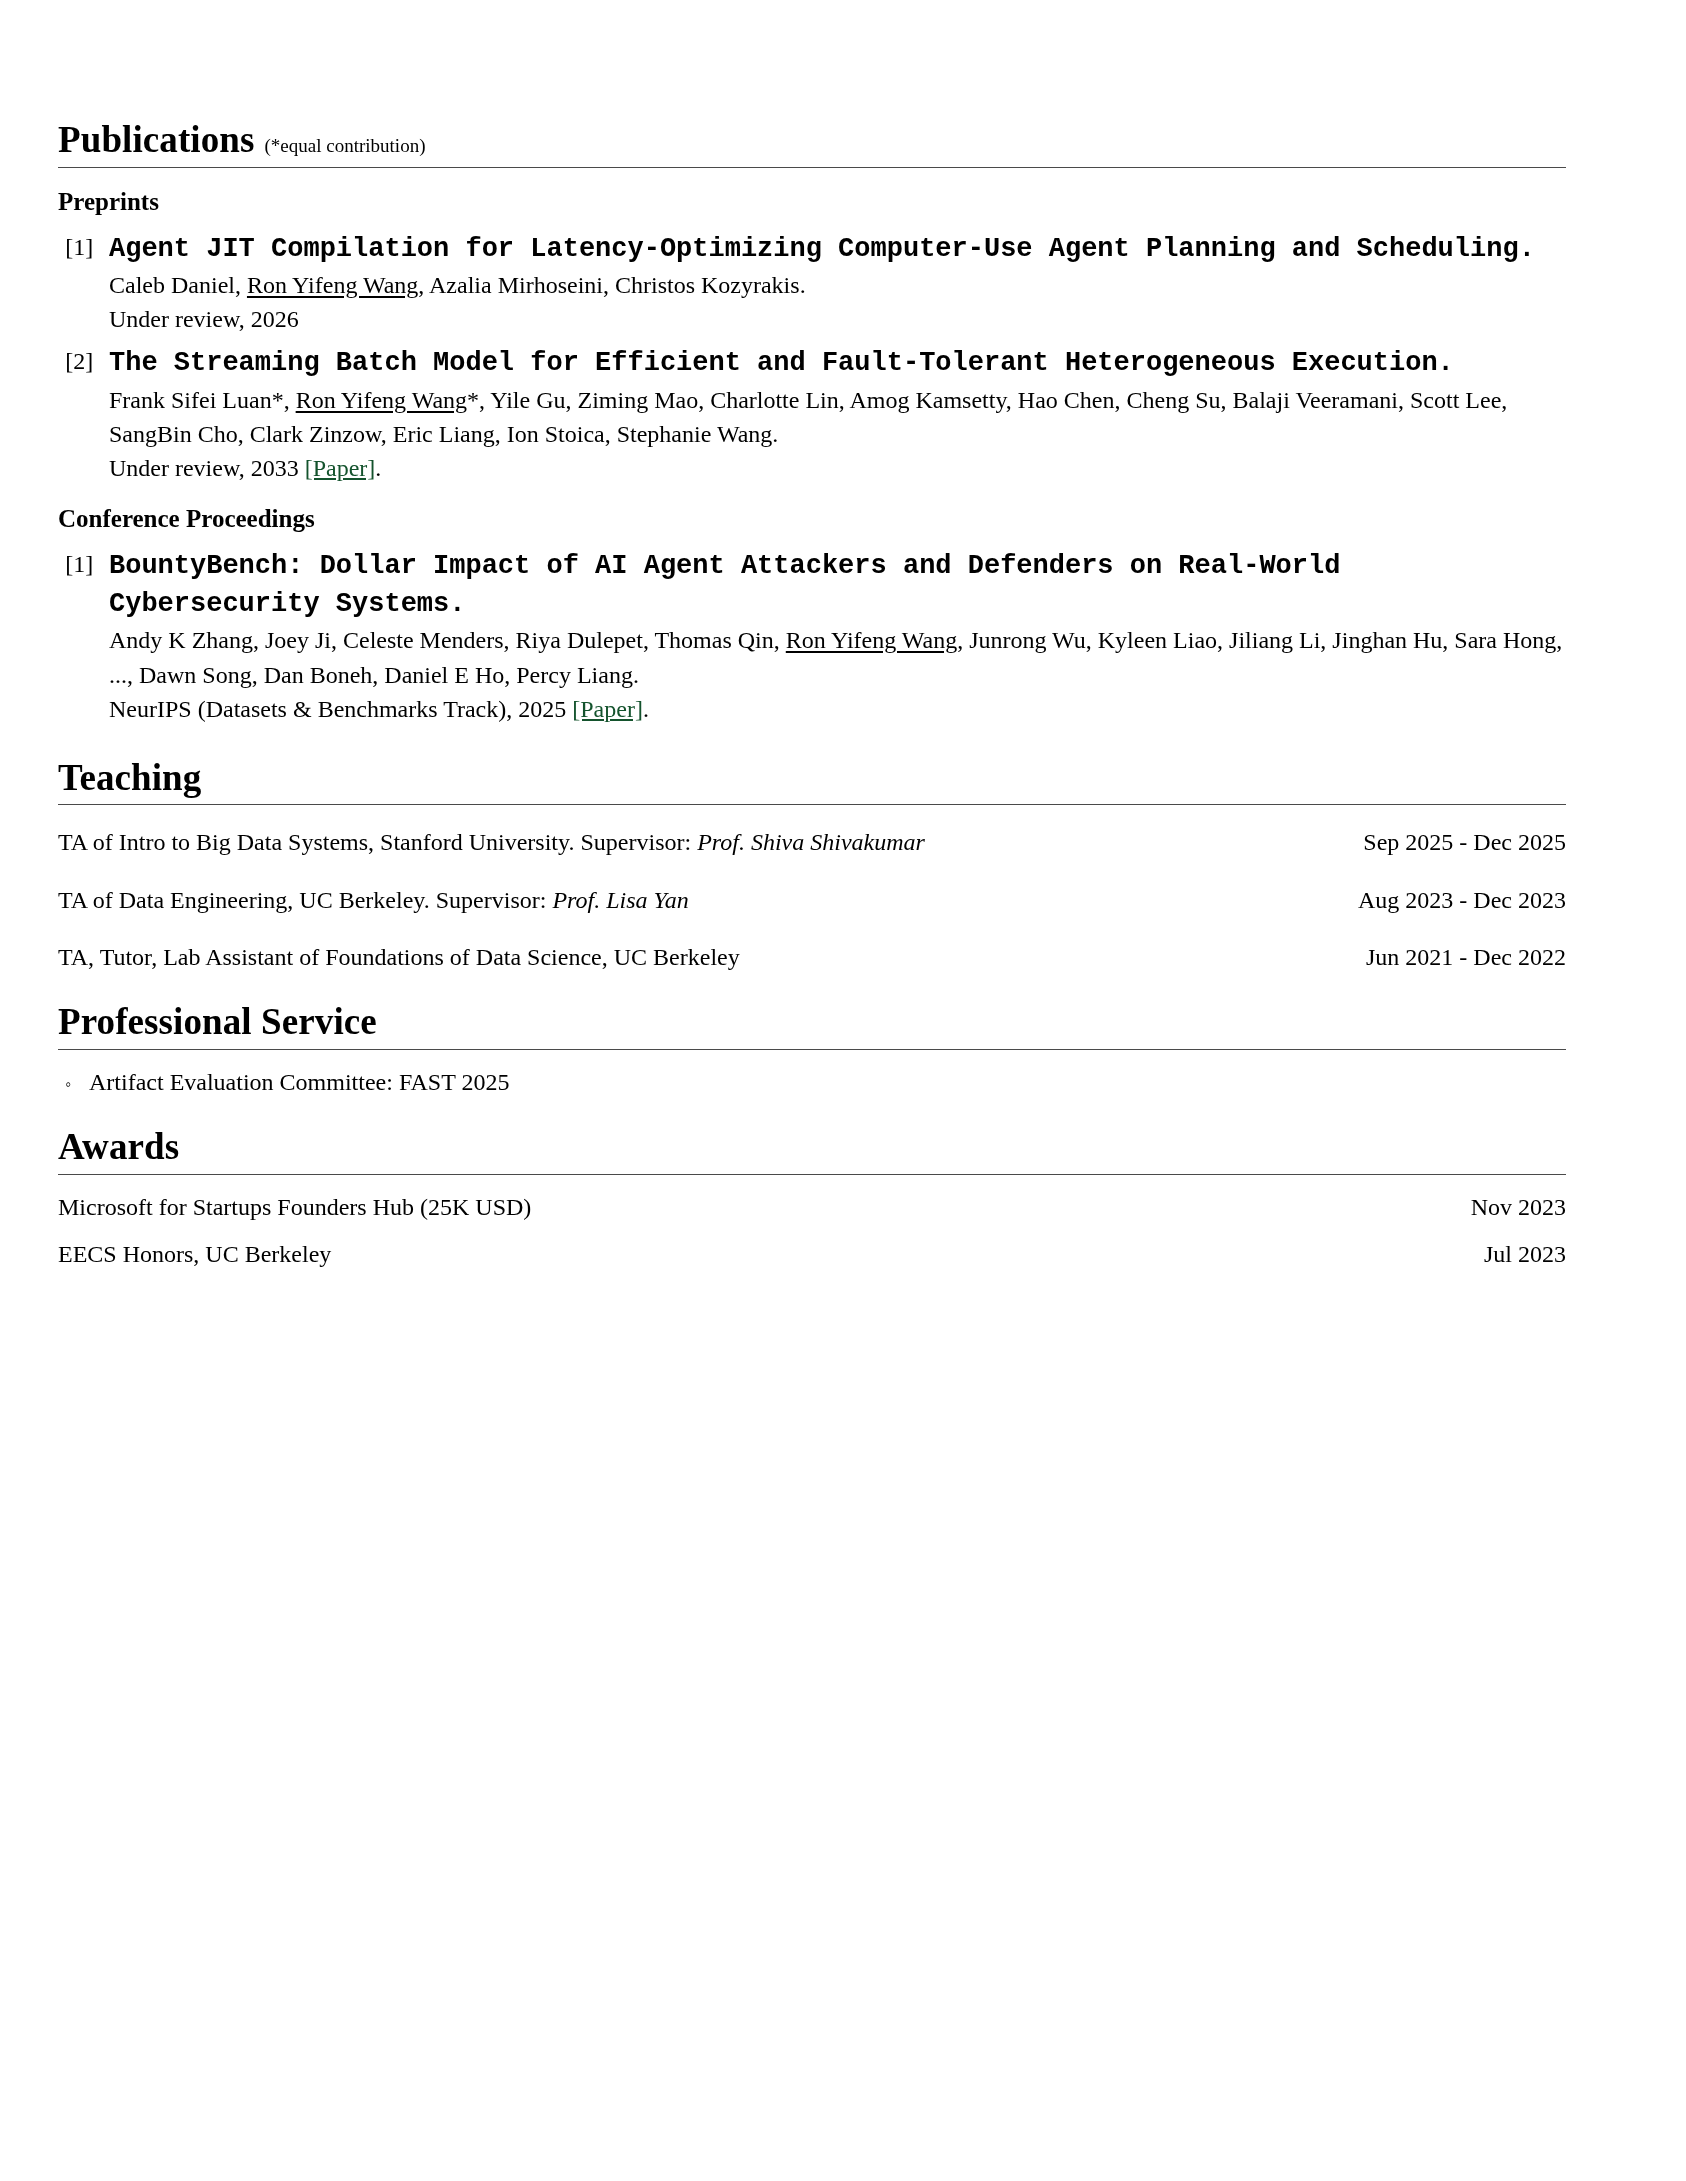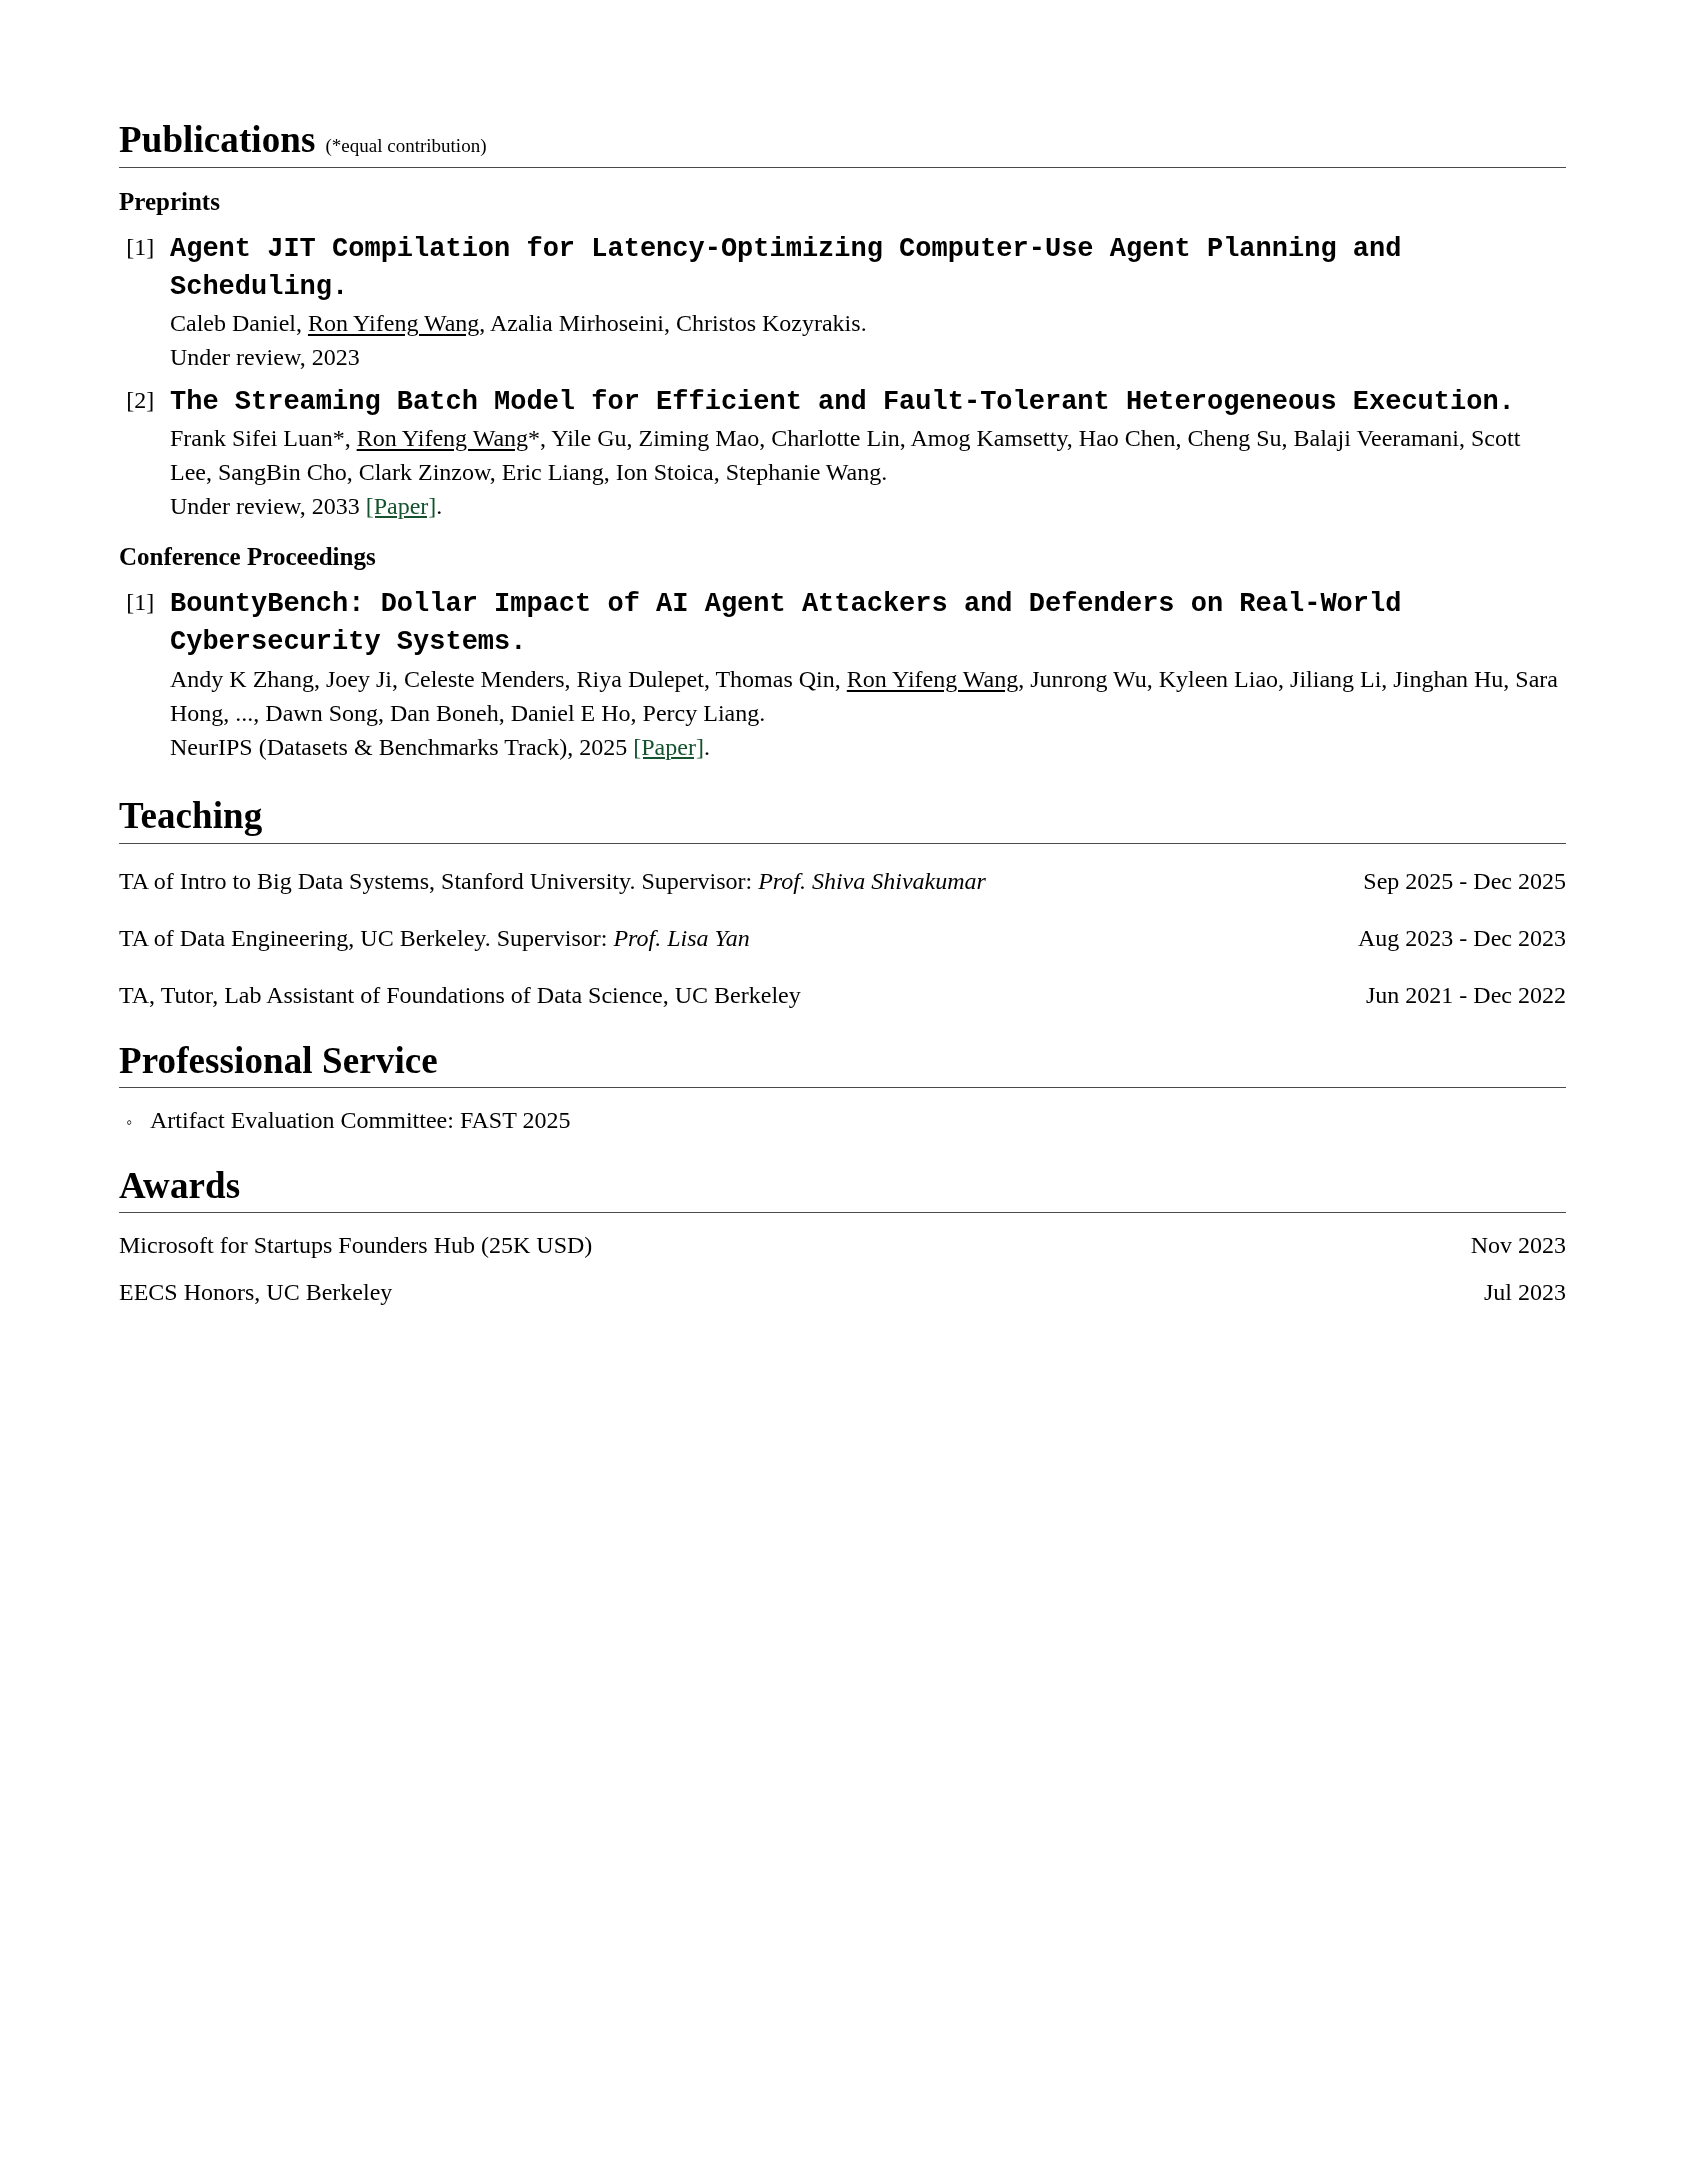--- a/index.html
+++ b/index.html
@@ -10,21 +10,21 @@
   body {
     font-family: "Liberation Serif", "DejaVu Serif", serif;
     color: #000000;
   }
   .page {
     position: relative;
     width: 1686px;
     height: 1528px;
     background: #ffffff;
     box-sizing: border-box;
-    padding: 119px 120px 0 119px;
+    padding: 119px 120px 0 58px;
     overflow: hidden;
     border-radius: 28px;
   }
 
   
   .section {
     margin: 0;
   }
   .section-head {
     display: flex;
@@ -158,21 +158,21 @@
     </div>
     <hr class="rule">
 
     <div class="subhead">Preprints</div>
 
     <div class="pub">
       <div class="pub-num">[1]</div>
       <div class="pub-body">
         <div class="pub-title">Agent JIT Compilation for Latency-Optimizing Computer-Use Agent Planning and Scheduling.</div>
         <div class="pub-authors"><span>Caleb Daniel, </span><span class="self">Ron Yifeng Wang</span><span>, Azalia Mirhoseini, Christos Kozyrakis.</span></div>
-        <div class="pub-venue"><span>Under review, 2023</span></div>
+        <div class="pub-venue"><span>Under review, 2026</span></div>
       </div>
     </div>
 
     <div class="pub">
       <div class="pub-num">[2]</div>
       <div class="pub-body">
         <div class="pub-title">The Streaming Batch Model for Efficient and Fault-Tolerant Heterogeneous Execution.</div>
         <div class="pub-authors"><span>Frank Sifei Luan*, </span><span class="self">Ron Yifeng Wang</span><span>*, Yile Gu, Ziming Mao, Charlotte Lin, Amog Kamsetty, Hao Chen, Cheng Su, Balaji Veeramani, Scott Lee, SangBin Cho, Clark Zinzow, Eric Liang, Ion Stoica, Stephanie Wang.</span></div>
         <div class="pub-venue"><span>Under review, 2033 </span><a class="link" href="#">[Paper]</a><span>.</span></div>
       </div>

